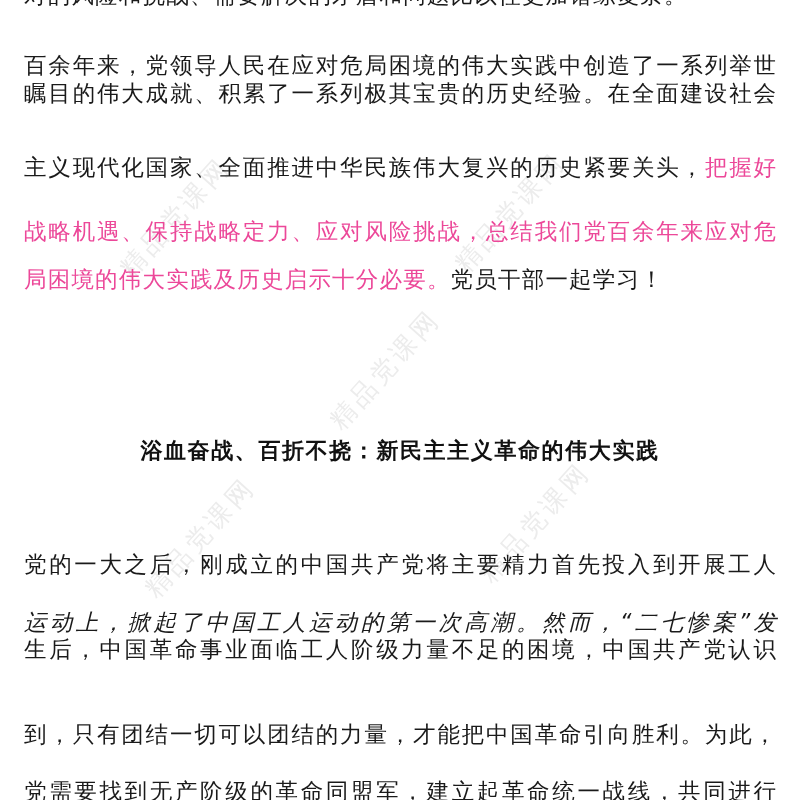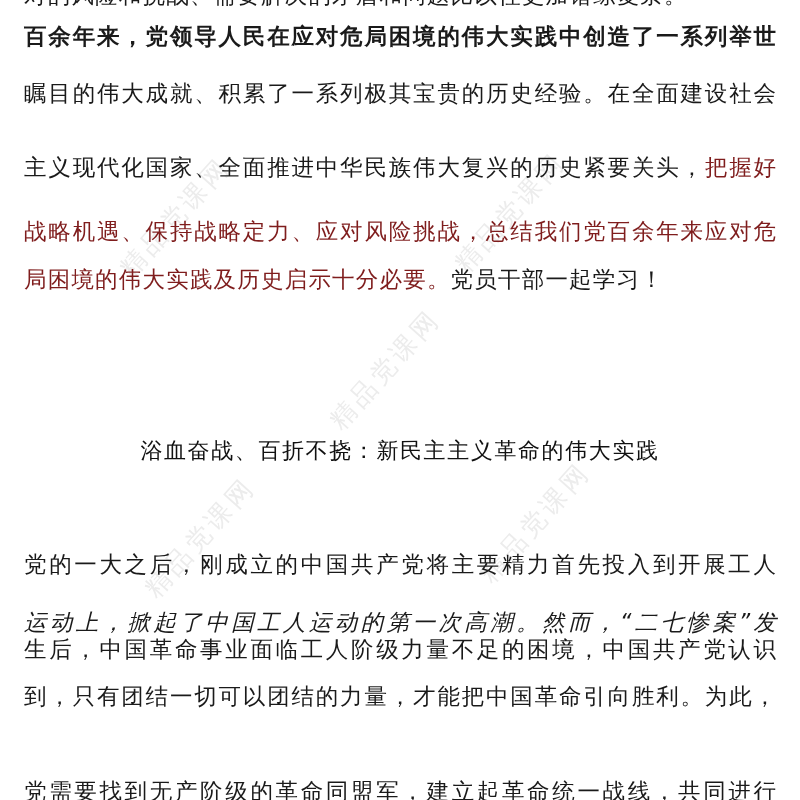--- a/index.html
+++ b/index.html
@@ -30,32 +30,32 @@
     white-space: nowrap;
     text-align: justify;
     text-align-last: justify;
     z-index: 2;
   }
   .line.last {
     text-align-last: left;
     letter-spacing: 1.2px;
   }
   .hl {
-    color: #7f1d1d;
+    color: #ec4899;
   }
   .heading {
     position: absolute;
     left: 0;
     width: 800px;
     top: 436px;
     height: 30px;
     line-height: 30px;
     text-align: center;
     font-size: 22px;
-    font-weight: normal;
+    font-weight: bold;
     letter-spacing: 1.6px;
     color: #111111;
     z-index: 2;
   }
   .watermark {
     position: absolute;
     font-size: 26px;
     color: #ececec;
     letter-spacing: 4px;
     transform: rotate(-48deg);
@@ -73,21 +73,21 @@
   <div class="watermark" style="left:100px; top:200px;">精品党课网</div>
   <div class="watermark" style="left:435px; top:195px;">精品党课网</div>
   <div class="watermark" style="left:310px; top:352px;">精品党课网</div>
   <div class="watermark" style="left:125px; top:520px;">精品党课网</div>
   <div class="watermark" style="left:460px; top:505px;">精品党课网</div>
 
   <div>
     <div class="line last" style="top:-20px;">
       <span>对的风险和挑战、需要解决的矛盾和问题比以往更加错综复杂。</span>
     </div>
-    <div class="line" style="top:21px;font-weight:bold;">
+    <div class="line" style="top:50px;">
       <span>百余年来，党领导人民在应对危局困境的伟大实践中创造了一系列举世</span>
     </div>
     <div class="line" style="top:78px;">
       <span>瞩目的伟大成就、积累了一系列极其宝贵的历史经验。在全面建设社会</span>
     </div>
     <div class="line" style="top:152px;">
       <span>主义现代化国家、全面推进中华民族伟大复兴的历史紧要关头，</span><span class="hl">把握好</span>
     </div>
     <div class="line" style="top:216px;">
       <span class="hl">战略机遇、保持战略定力、应对风险挑战，总结我们党百余年来应对危</span>
@@ -102,21 +102,21 @@
   <div>
     <div class="line" style="top:550px;font-family:Liberation Serif, serif;">
       <span>党的一大之后，刚成立的中国共产党将主要精力首先投入到开展工人</span>
     </div>
     <div class="line" style="top:607px;font-style:italic;">
       <span>运动上，掀起了中国工人运动的第一次高潮。然而，“二七惨案”发</span>
     </div>
     <div class="line" style="top:634px;">
       <span>生后，中国革命事业面临工人阶级力量不足的困境，中国共产党认识</span>
     </div>
-    <div class="line" style="top:681px;">
+    <div class="line" style="top:719px;">
       <span>到，只有团结一切可以团结的力量，才能把中国革命引向胜利。为此，</span>
     </div>
     <div class="line" style="top:776px;">
       <span>党需要找到无产阶级的革命同盟军，建立起革命统一战线，共同进行</span>
     </div>
   </div>
 
 </div>
 
 </body></html>

